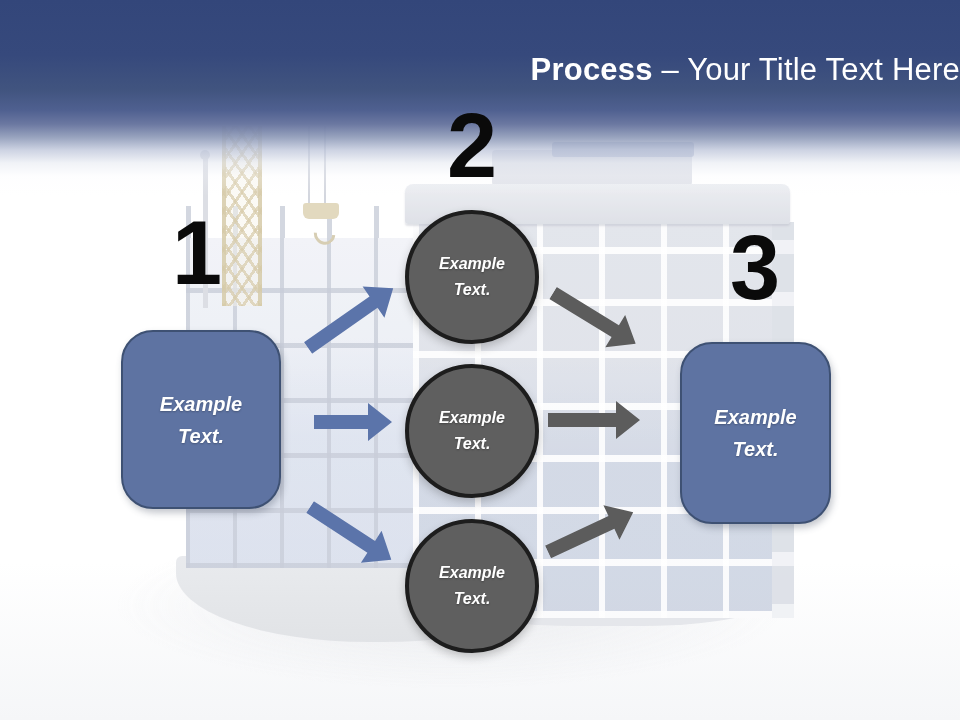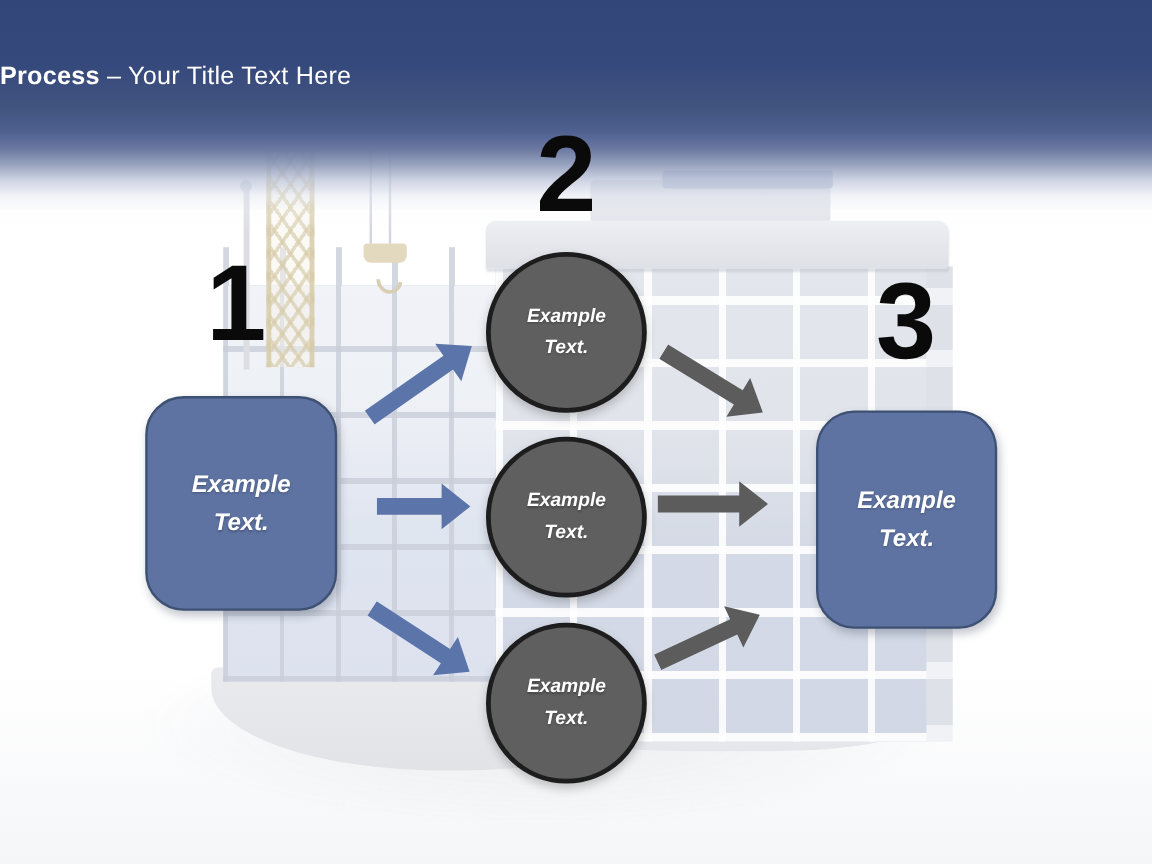--- a/index.html
+++ b/index.html
@@ -79,22 +79,22 @@
     background:linear-gradient(180deg,
       #33467a 0px,#36497c 55px,#41547f 90px,#4f6090 110px,
       rgba(104,117,159,.98) 124px,rgba(142,154,184,.92) 137px,
       rgba(188,196,217,.75) 150px,rgba(226,230,239,.5) 163px,
       rgba(248,249,252,.22) 176px,rgba(255,255,255,0) 196px);
   }
 
   
   .title{
     position:absolute;left:0;top:52px;width:960px;z-index:3;
-    text-align:left;color:var(--title-text,#fff);
-    font-size:21px;letter-spacing:.2px;
+    text-align:right;color:var(--title-text,#fff);
+    font-size:31px;letter-spacing:.2px;
   }
   .title .bold{font-weight:bold;}
   .title .rest{font-weight:normal;}
 
   
   .step-number{
     position:absolute;z-index:3;width:120px;text-align:center;
     font-size:90px;line-height:1;font-weight:bold;
     color:var(--number-text,#0a0a0a);
   }

